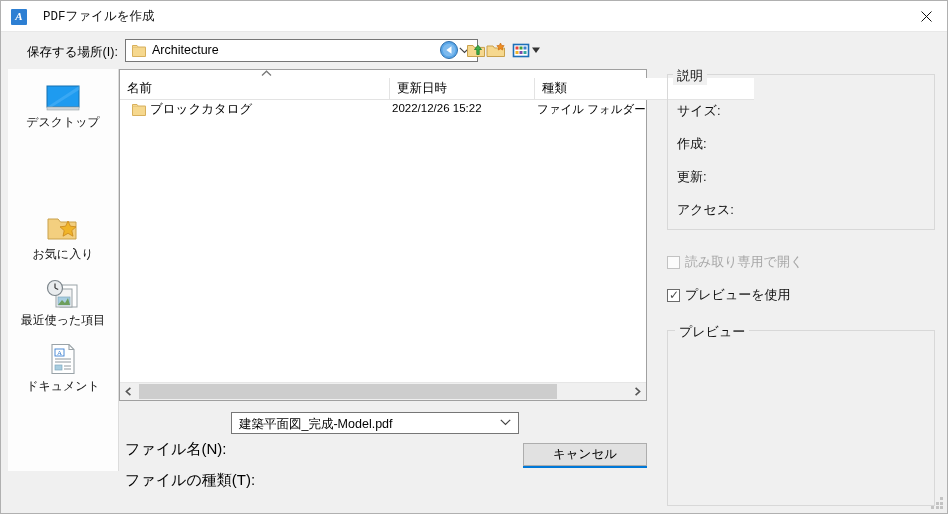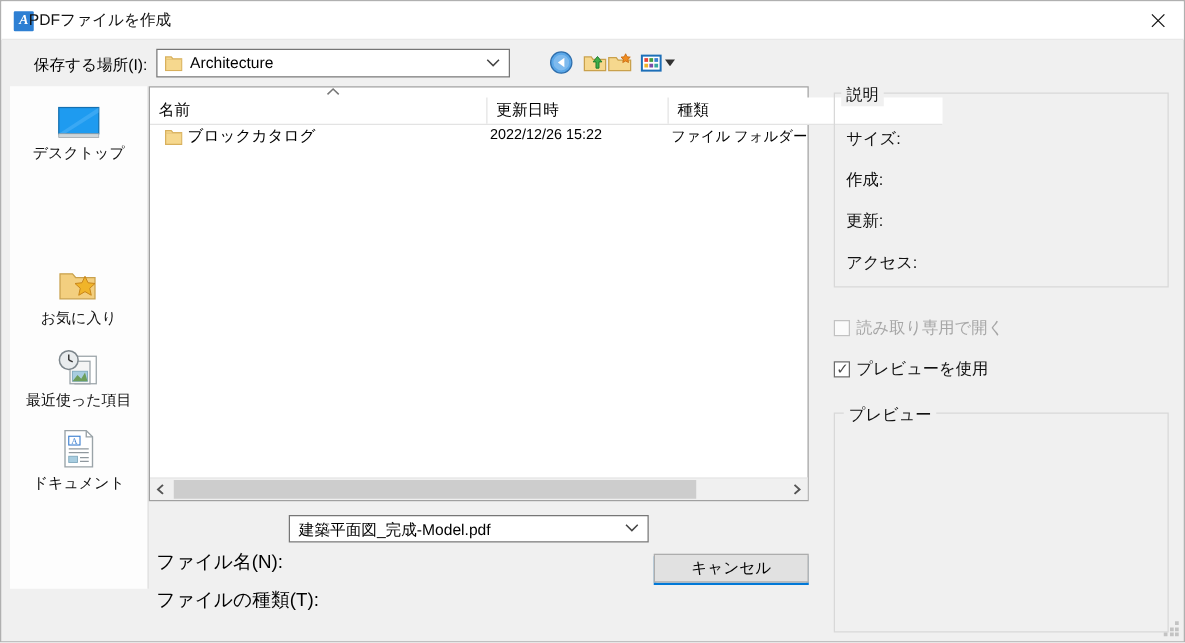--- a/index.html
+++ b/index.html
@@ -47,24 +47,25 @@
     text-align: center;
     font-size: 11px;
     font-weight: bold;
     font-style: italic;
     color: #ffffff;
     font-family: "Liberation Serif", serif;
     line-height: 17px;
   }
   #title-text {
     position: absolute;
-    left: 22px; top: 7px;
+    left: 42px; top: 7px;
     font-size: 12.5px;
     color: #111111;
     white-space: nowrap;
+    font-family: Liberation Mono, monospace;
   }
   #close-button {
     position: absolute;
     right: 0; top: 0;
     width: 46px; height: 30px;
     display: flex;
     align-items: center;
     justify-content: center;
     cursor: default;
   }
@@ -73,21 +74,21 @@
   
   #lookin-label {
     position: absolute;
     left: 26px; top: 43px;
     font-size: 12.5px;
     white-space: nowrap;
   }
   #lookin-combo {
     position: absolute;
     left: 124px; top: 38px;
-    width: 283px; height: 23px;
+    width: 353px; height: 23px;
     background: #ffffff;
     border: 1px solid #767676;
     box-sizing: border-box;
   }
   #lookin-combo .folder-ico {
     position: absolute;
     left: 6px; top: 4px;
     width: 14px; height: 13px;
   }
   #lookin-combo .combo-text {

